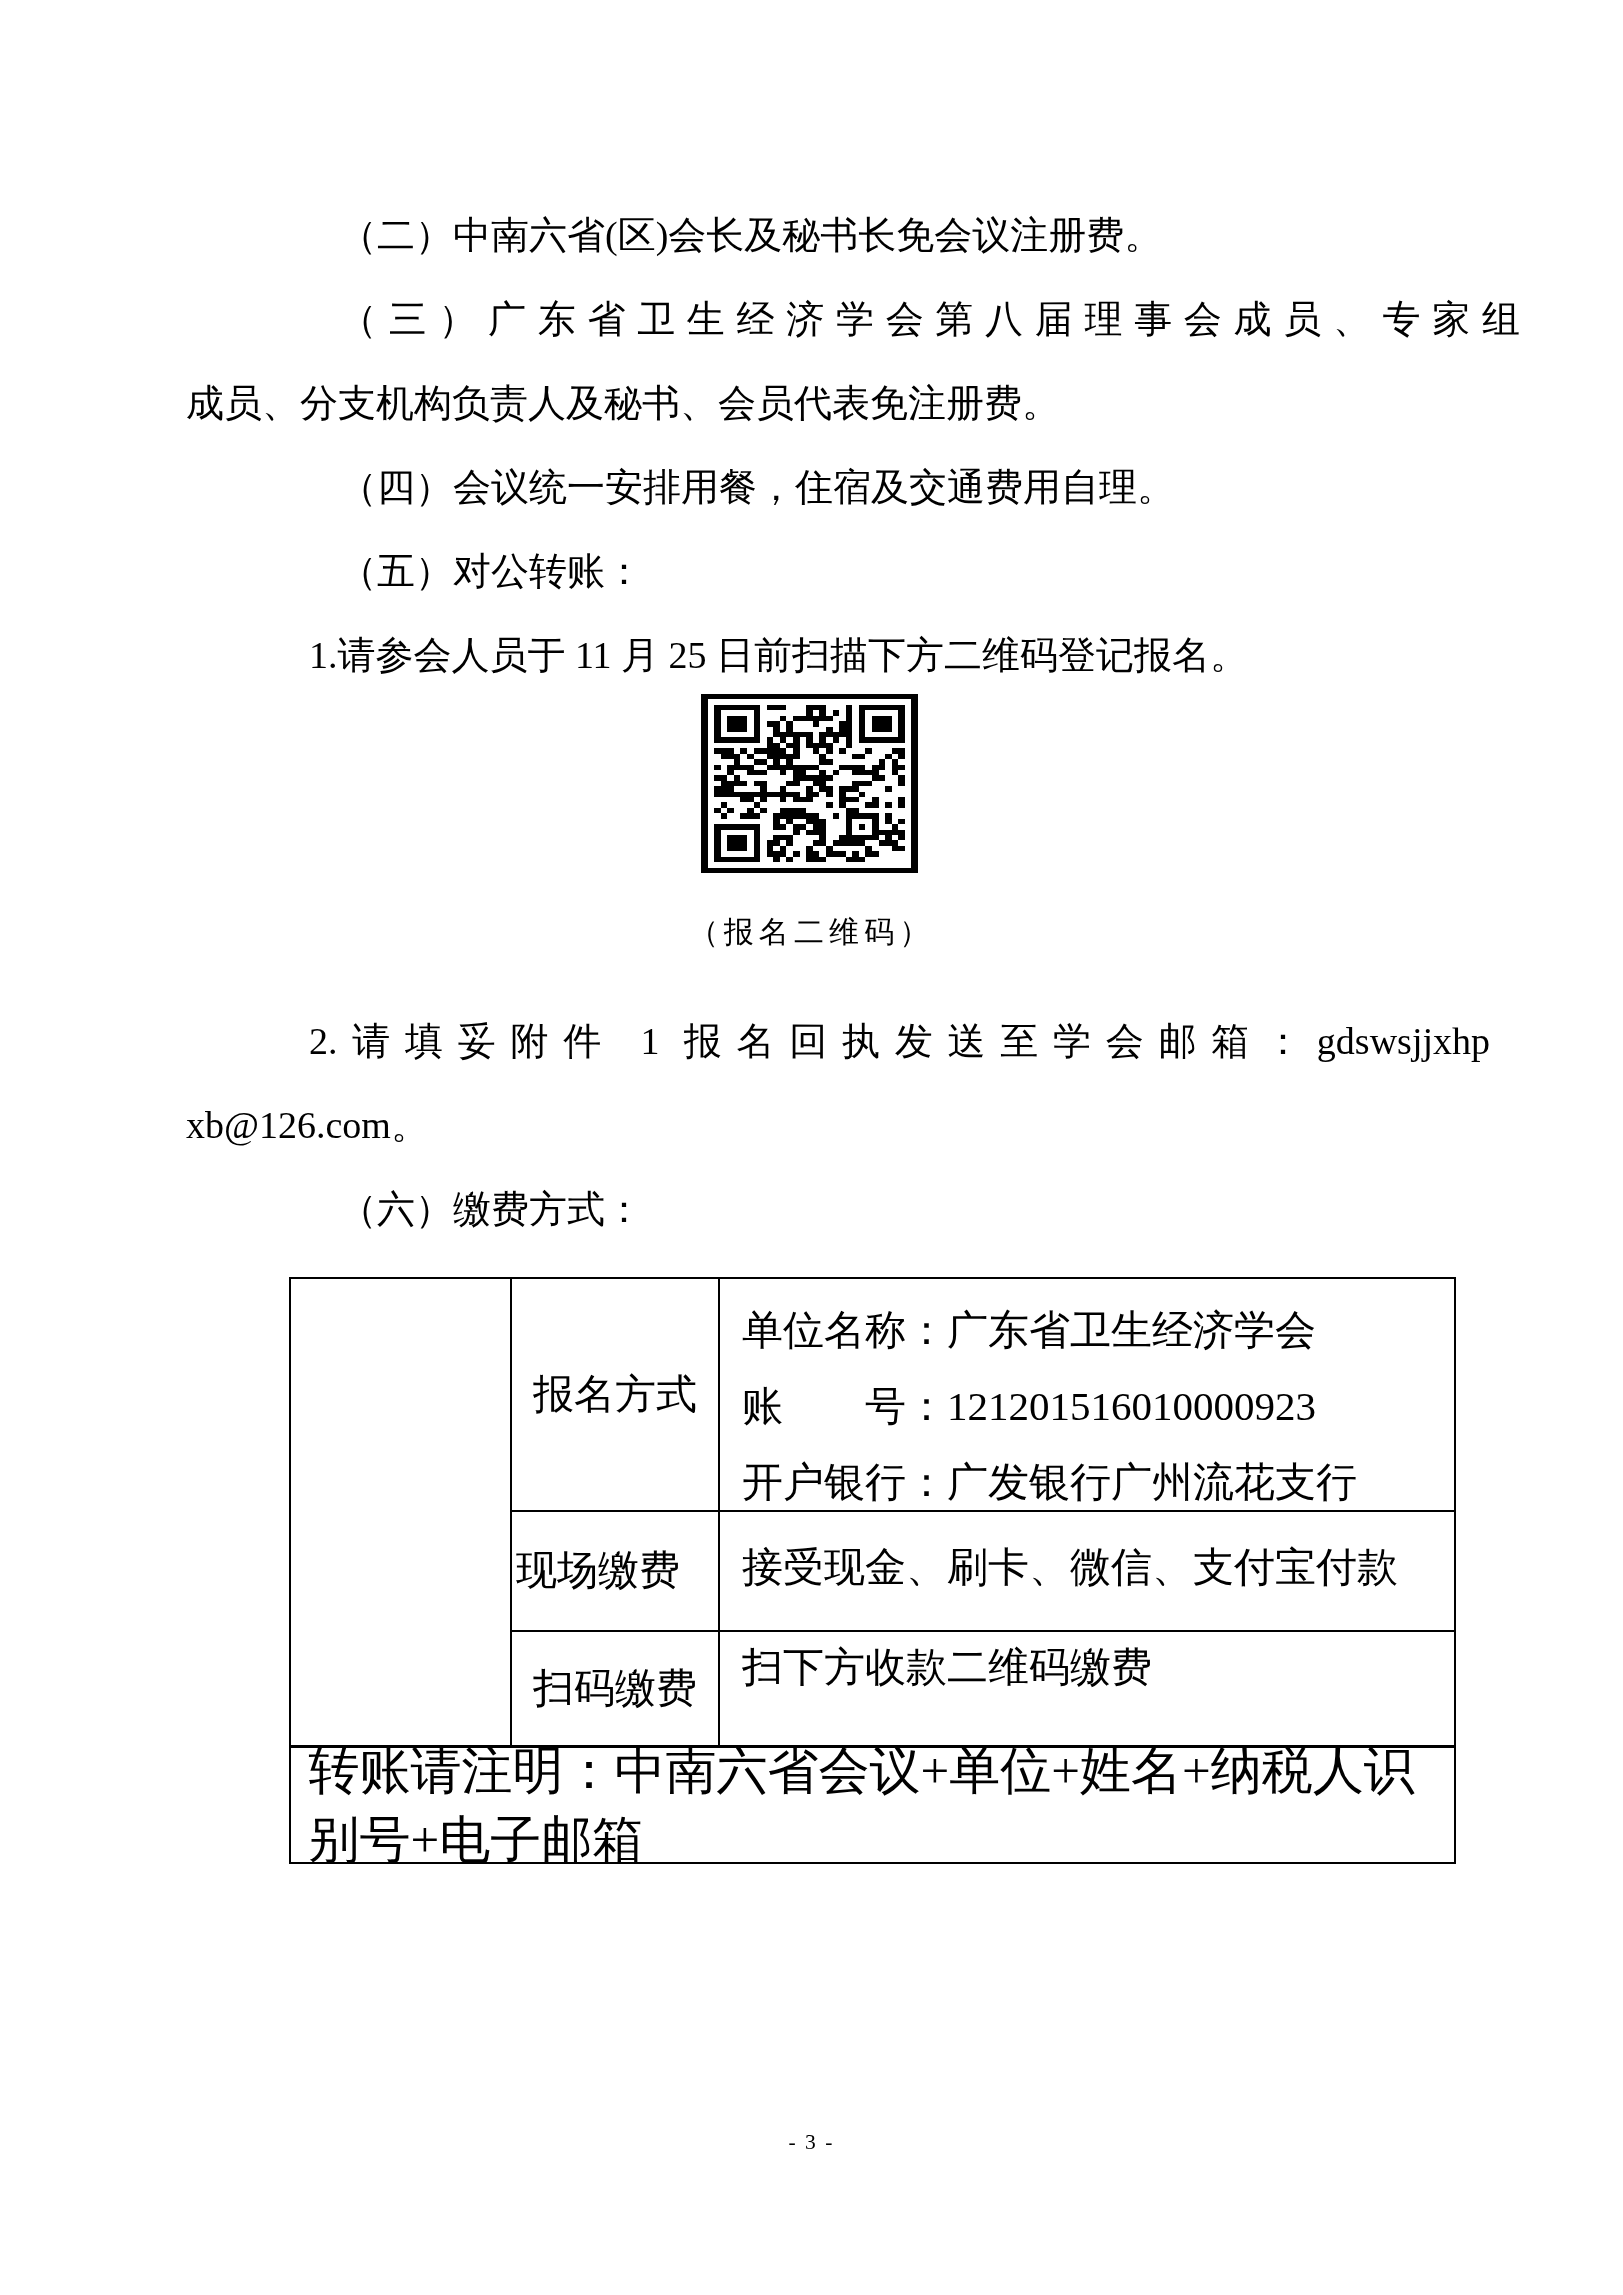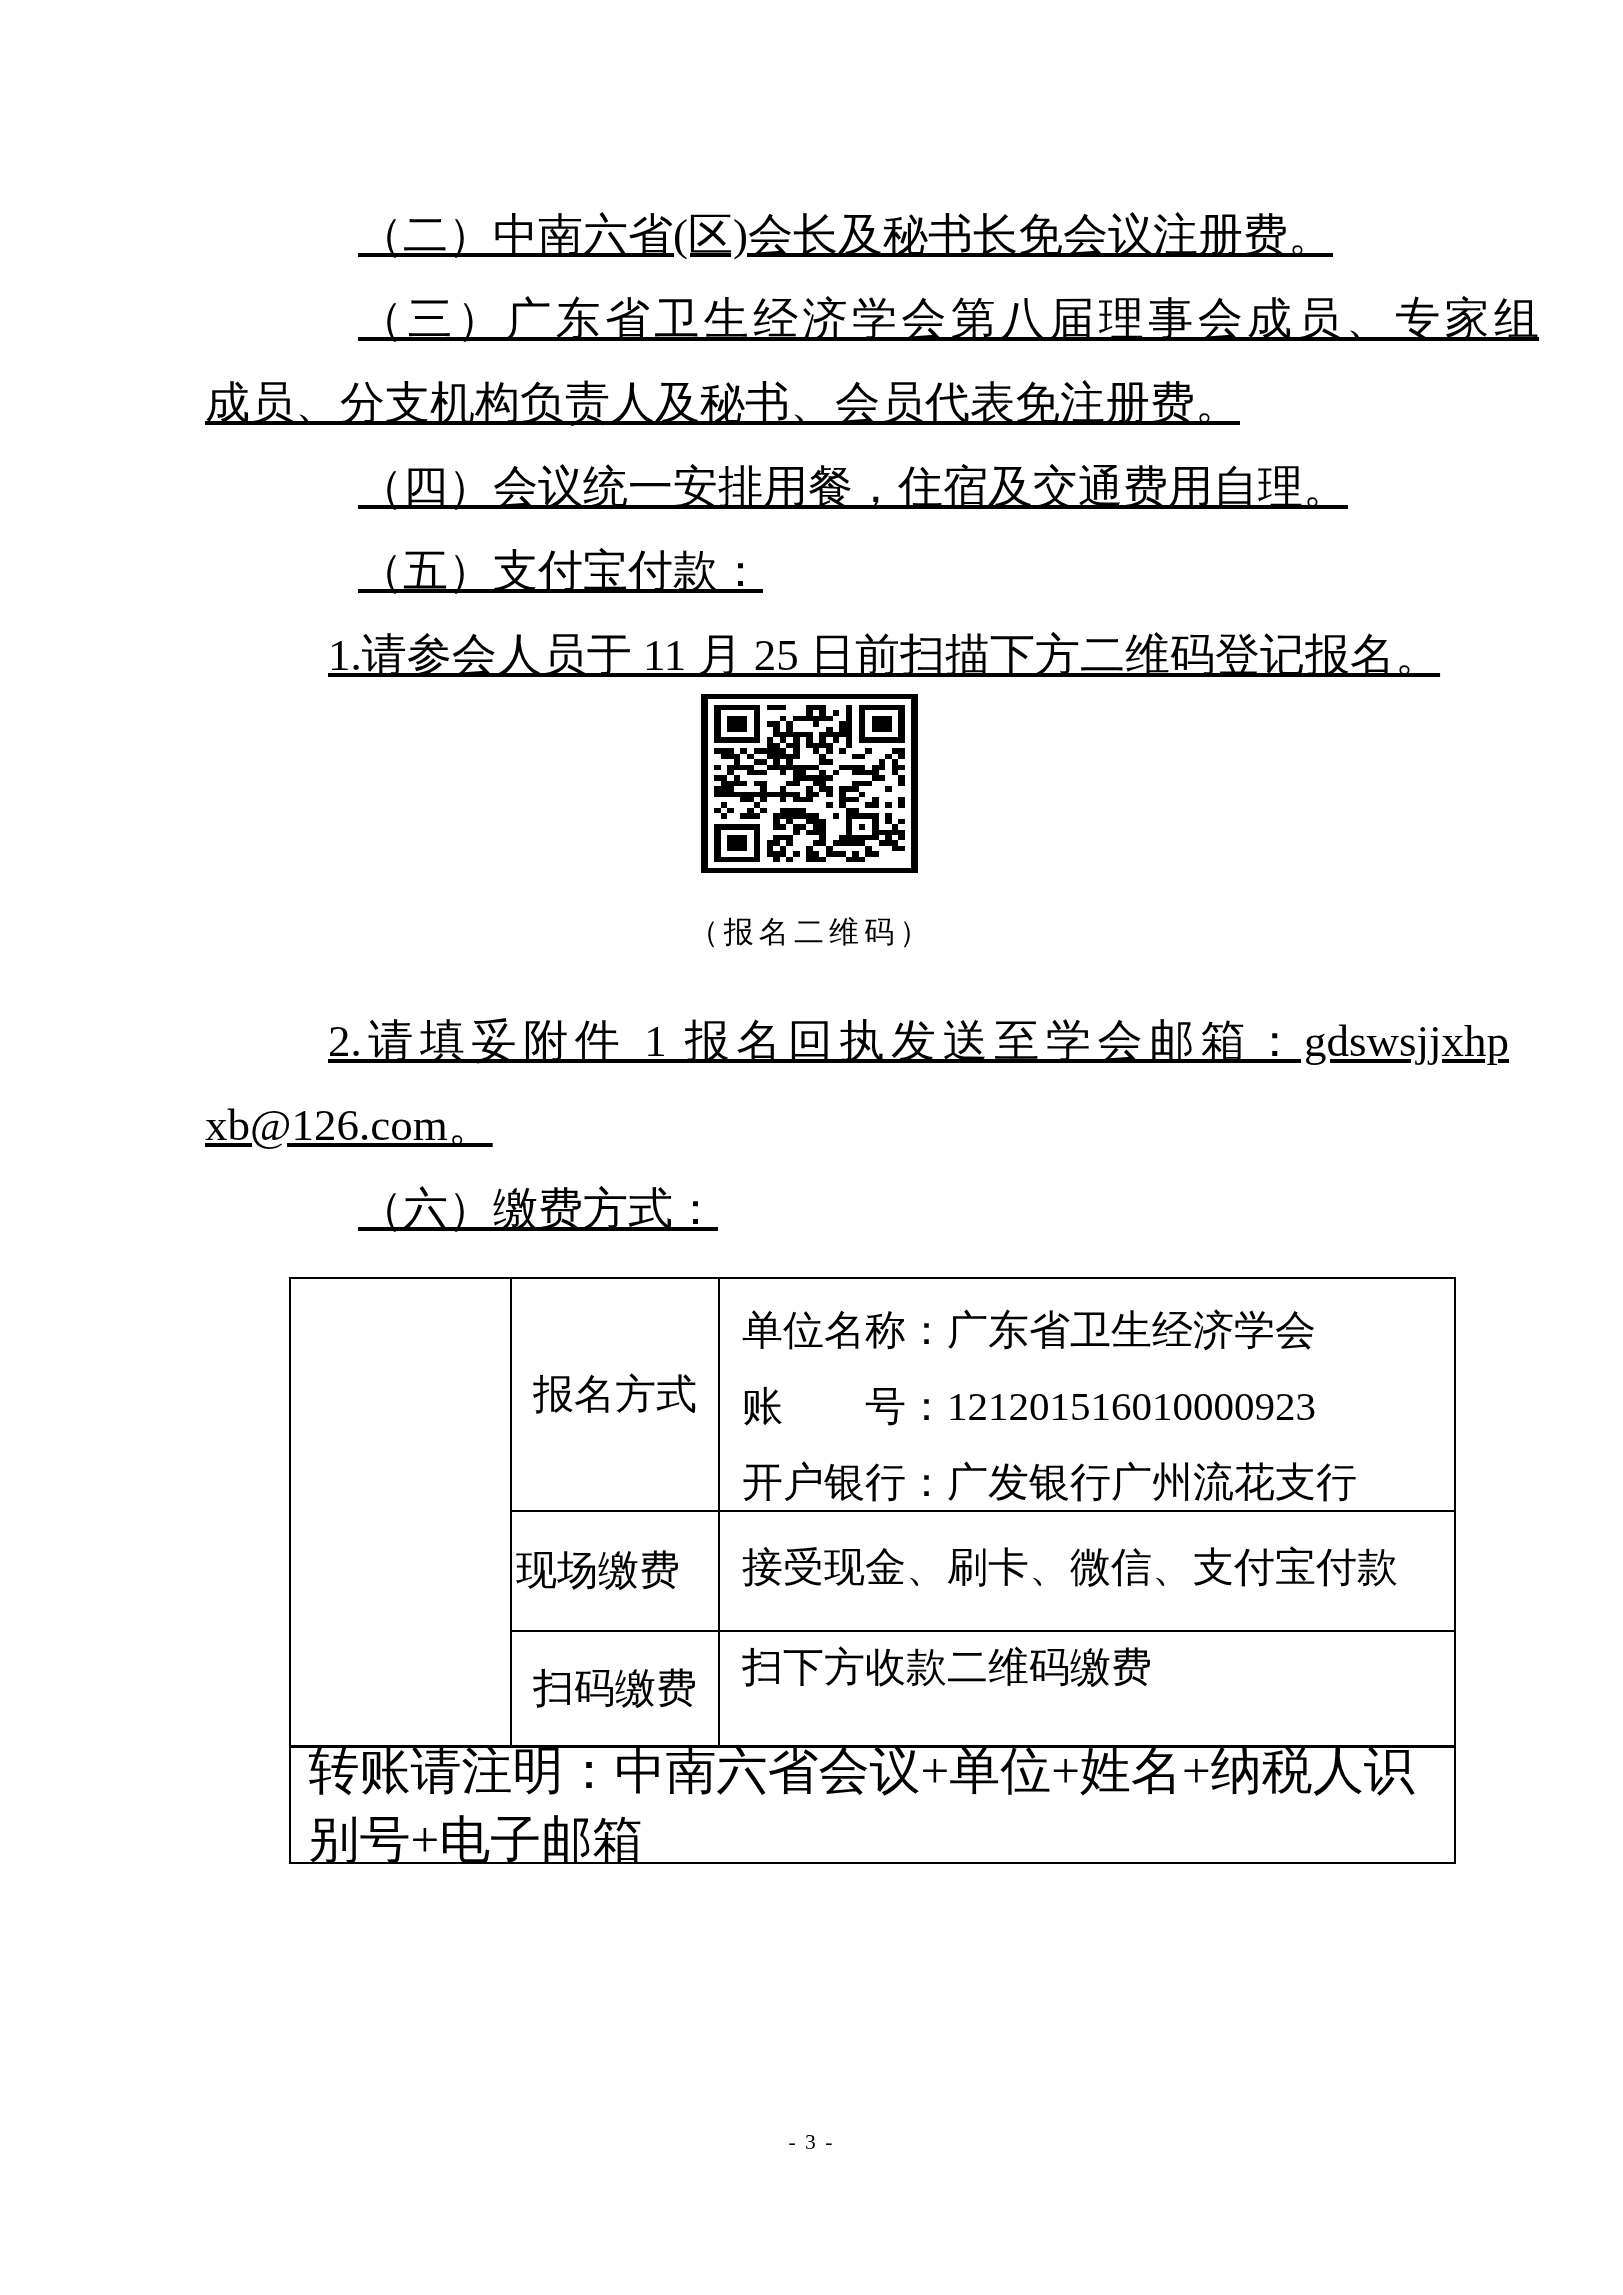--- a/index.html
+++ b/index.html
@@ -14,25 +14,24 @@
     color:var(--ink);
     position:relative;
     overflow:hidden;
   }
   .page{
     position:absolute;left:0;top:0;width:1623px;height:2295px;
     background:var(--paper);
   }
   
   .bodyblock{
-    position:absolute;left:205px;width:1181px;
-    font-size:45px;line-height:84px;
+    position:absolute;left:186px;width:1181px;
+    font-size:38px;line-height:84px;
     letter-spacing:0;
     white-space:nowrap;
-    text-decoration:underline;
   }
   .bt{width:1181px;}
   .indent2{padding-left:153px;}
   .indent-num{padding-left:123px;}
   .just{
     white-space:normal;
     text-align:justify;
     text-align-last:justify;
     padding-right:0;
   }
@@ -79,21 +78,21 @@
 </head>
 <body>
 
 <div class="page">
 
   <div class="bodyblock" style="top:193px;">
     <div class="bt indent2">（二）中南六省(区)会长及秘书长免会议注册费。</div>
     <div class="bt indent2 just">（三）广东省卫生经济学会第八届理事会成员、专家组</div>
     <div class="bt">成员、分支机构负责人及秘书、会员代表免注册费。</div>
     <div class="bt indent2">（四）会议统一安排用餐，住宿及交通费用自理。</div>
-    <div class="bt indent2">（五）支付宝付款：</div>
+    <div class="bt indent2">（五）对公转账：</div>
     <div class="bt indent-num">1.请参会人员于 11 月 25 日前扫描下方二维码登记报名。</div>
   </div>
 
   <div class="qrwrap">
     <svg id="qr-svg" viewBox="0 0 33 33" preserveAspectRatio="none" shape-rendering="crispEdges" xmlns="http://www.w3.org/2000/svg">
         <rect x="0" y="0" width="33" height="33" fill="#ffffff"></rect>
         <rect x="0" y="0" width="33" height="1" fill="#000"></rect>
         <rect x="0" y="32" width="33" height="1" fill="#000"></rect>
         <rect x="0" y="0" width="1" height="33" fill="#000"></rect>
         <rect x="32" y="0" width="1" height="33" fill="#000"></rect>

